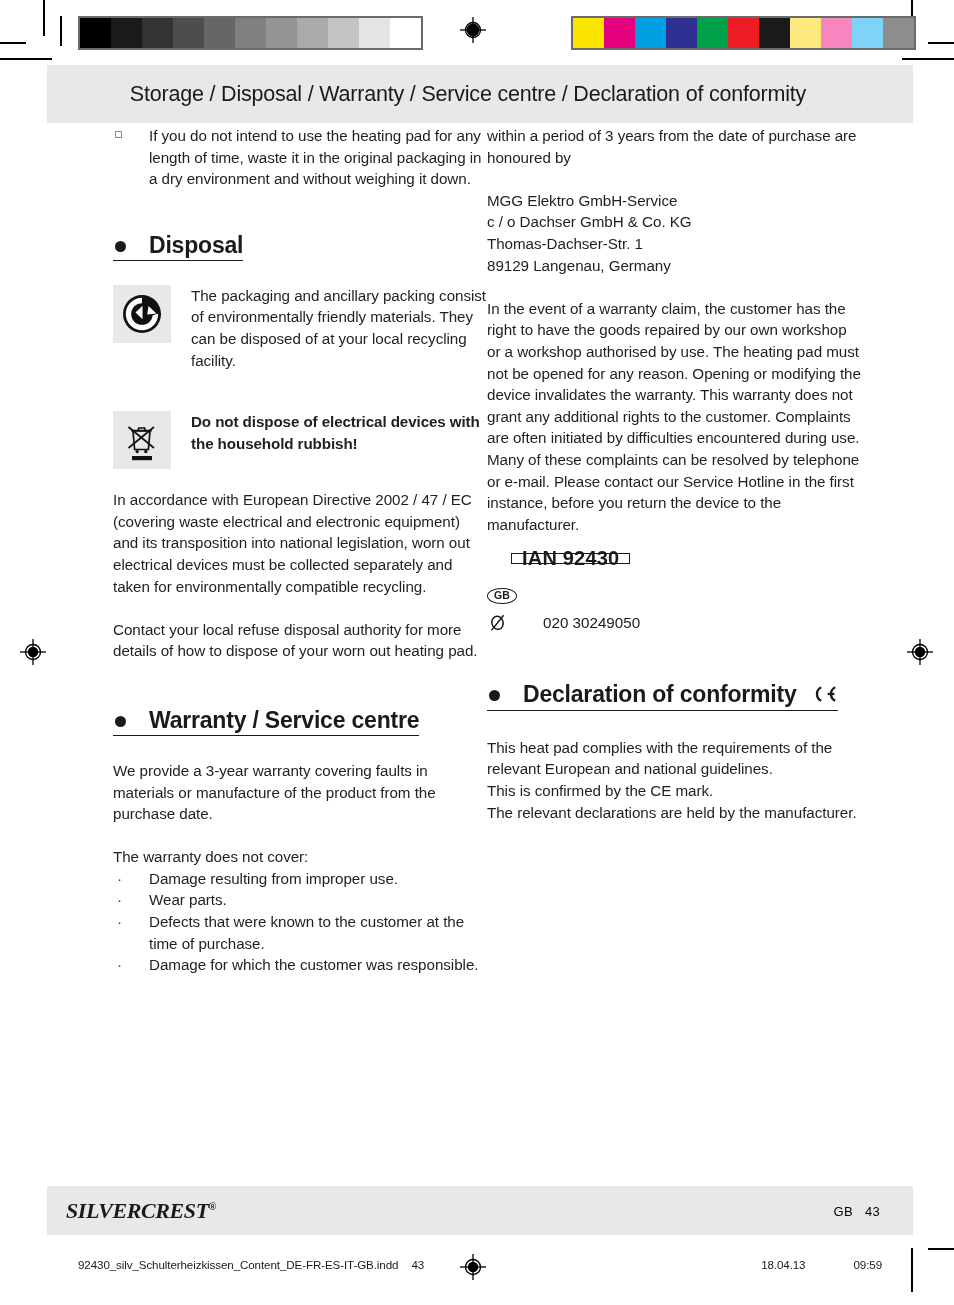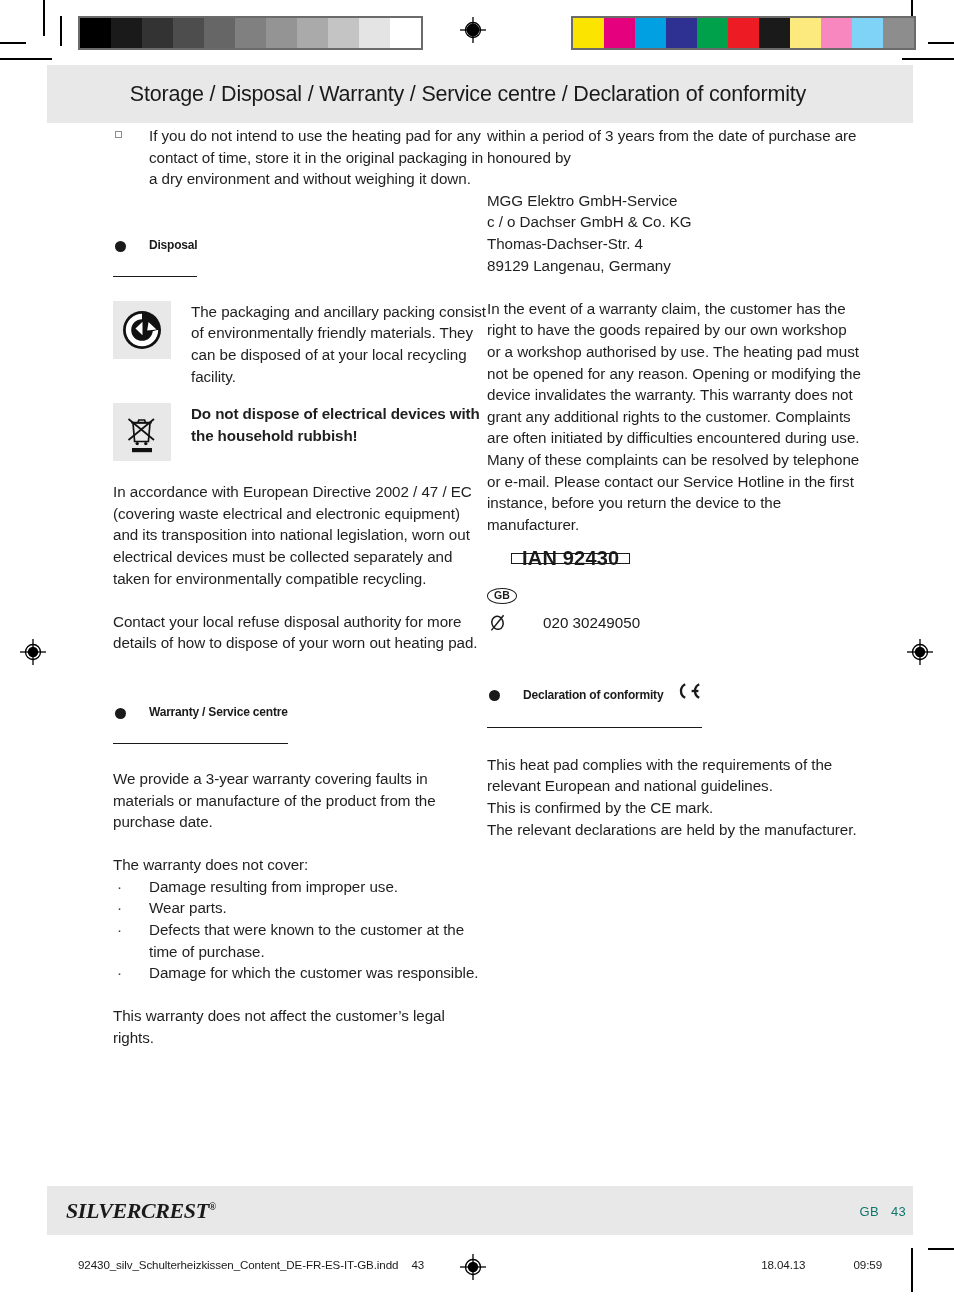--- a/index.html
+++ b/index.html
@@ -119,24 +119,24 @@
     top: 0;
     font-size: 15.2px;
     line-height: 21.6px;
     color: #3b3b3b;
   }
 
   
   .section-head {
     position: relative;
     padding-left: 36px;
-    padding-bottom: 19px;
+    padding-bottom: 3px;
     border-bottom: 1.6px solid #1a1a1a;
     display: inline-block;
-    font-size: 12px;
+    font-size: 23px;
     font-weight: bold;
     line-height: 24px;
     letter-spacing: -0.2px;
     white-space: nowrap;
   }
   .section-head .rd-bullet {
     position: absolute;
     left: 2px;
     top: 8px;
     width: 11px; height: 11px;
@@ -158,21 +158,21 @@
     width: 58px; height: 58px;
     background: #e8e8e8;
     display: flex;
     align-items: center;
     justify-content: center;
   }
   .icon-row .icon-text {
     font-size: 15.2px;
     line-height: 21.6px;
   }
-  .bold-text { font-weight: bold; letter-spacing: -0.1px; }
+  .bold-text { font-weight: bold; letter-spacing: -0.1px; margin-top: 24px; }
 
   
   .ian-box {
     display: inline-block;
     border: 1.6px solid #1a1a1a;
     padding: 4px 10px 5px 10px;
     font-size: 20px;
     font-weight: bold;
     letter-spacing: 0.2px;
   }
@@ -216,24 +216,24 @@
     font-style: italic;
     font-weight: bold;
     font-size: 22px;
     letter-spacing: -0.4px;
     color: #1a1a1a;
   }
   .brand-logo .reg-sup { font-size: 10px; vertical-align: super; font-style: normal; }
 
   .page-num {
     position: absolute;
-    right: 48px;
+    right: 74px;
     top: 1204px;
     font-size: 13px;
-    color: #0f766e;
+    color: #000000;
     letter-spacing: 0.3px;
   }
   .page-num .pn-country { margin-right: 12px; }
 
   .print-line {
     position: absolute;
     left: 78px;
     top: 1258px;
     font-size: 11.6px;
     color: #1a1a1a;
@@ -331,21 +331,21 @@
 
   <div class="header-band"></div>
   <div class="header-title">Storage / Disposal / Warranty / Service centre / Declaration of conformity</div>
 
   <div class="content">
 
     <div class="col col-left">
 
       <div class="sq-item body-text" style="margin-top:2px;">
         <span class="sq-bullet"></span>
-        <span>If you do not intend to use the heating pad for any contact of time, store it in the original packaging in a dry environment and without weighing it down.</span>
+        <span>If you do not intend to use the heating pad for any length of time, waste it in the original packaging in a dry environment and without weighing it down.</span>
       </div>
 
       <div class="gap-lg"></div>
 
       <div class="section-head-wrap">
         <div class="section-head">
           <span class="rd-bullet"></span>
           <span>Disposal</span>
         </div>
       </div>
@@ -424,37 +424,36 @@
         <span class="dot-bullet">·</span>
         <span>Defects that were known to the customer at the time of purchase.</span>
       </div>
       <div class="dot-item body-text">
         <span class="dot-bullet">·</span>
         <span>Damage for which the customer was responsible.</span>
       </div>
 
       <div class="gap"></div>
 
-      <p class="body-text">This warranty does not affect the customer’s legal rights.</p>
 
       <div class="gap"></div>
 
 
     </div>
 
     <div class="col col-right">
 
       <p class="body-text" style="margin-top:2px;">within a period of 3 years from the date of purchase are honoured by</p>
 
       <div class="gap"></div>
 
       <div class="body-text">
         <div>MGG Elektro GmbH-Service</div>
         <div>c / o Dachser GmbH &amp; Co. KG</div>
-        <div>Thomas-Dachser-Str. 4</div>
+        <div>Thomas-Dachser-Str. 1</div>
         <div>89129 Langenau, Germany</div>
       </div>
 
       <div class="gap"></div>
 
       <p class="body-text">In the event of a warranty claim, the customer has the right to have the goods repaired by our own workshop or a workshop authorised by use. The heating pad must not be opened for any reason. Opening or modifying the device invalidates the warranty. This warranty does not grant any additional rights to the customer. Complaints are often initiated by difficulties encountered during use. Many of these complaints can be resolved by telephone or e-mail. Please contact our Service Hotline in the first instance, before you return the device to the manufacturer.</p>
 
       <div style="height:18px;"></div>
 
       <div style="line-height:0;padding-left:24px;">

